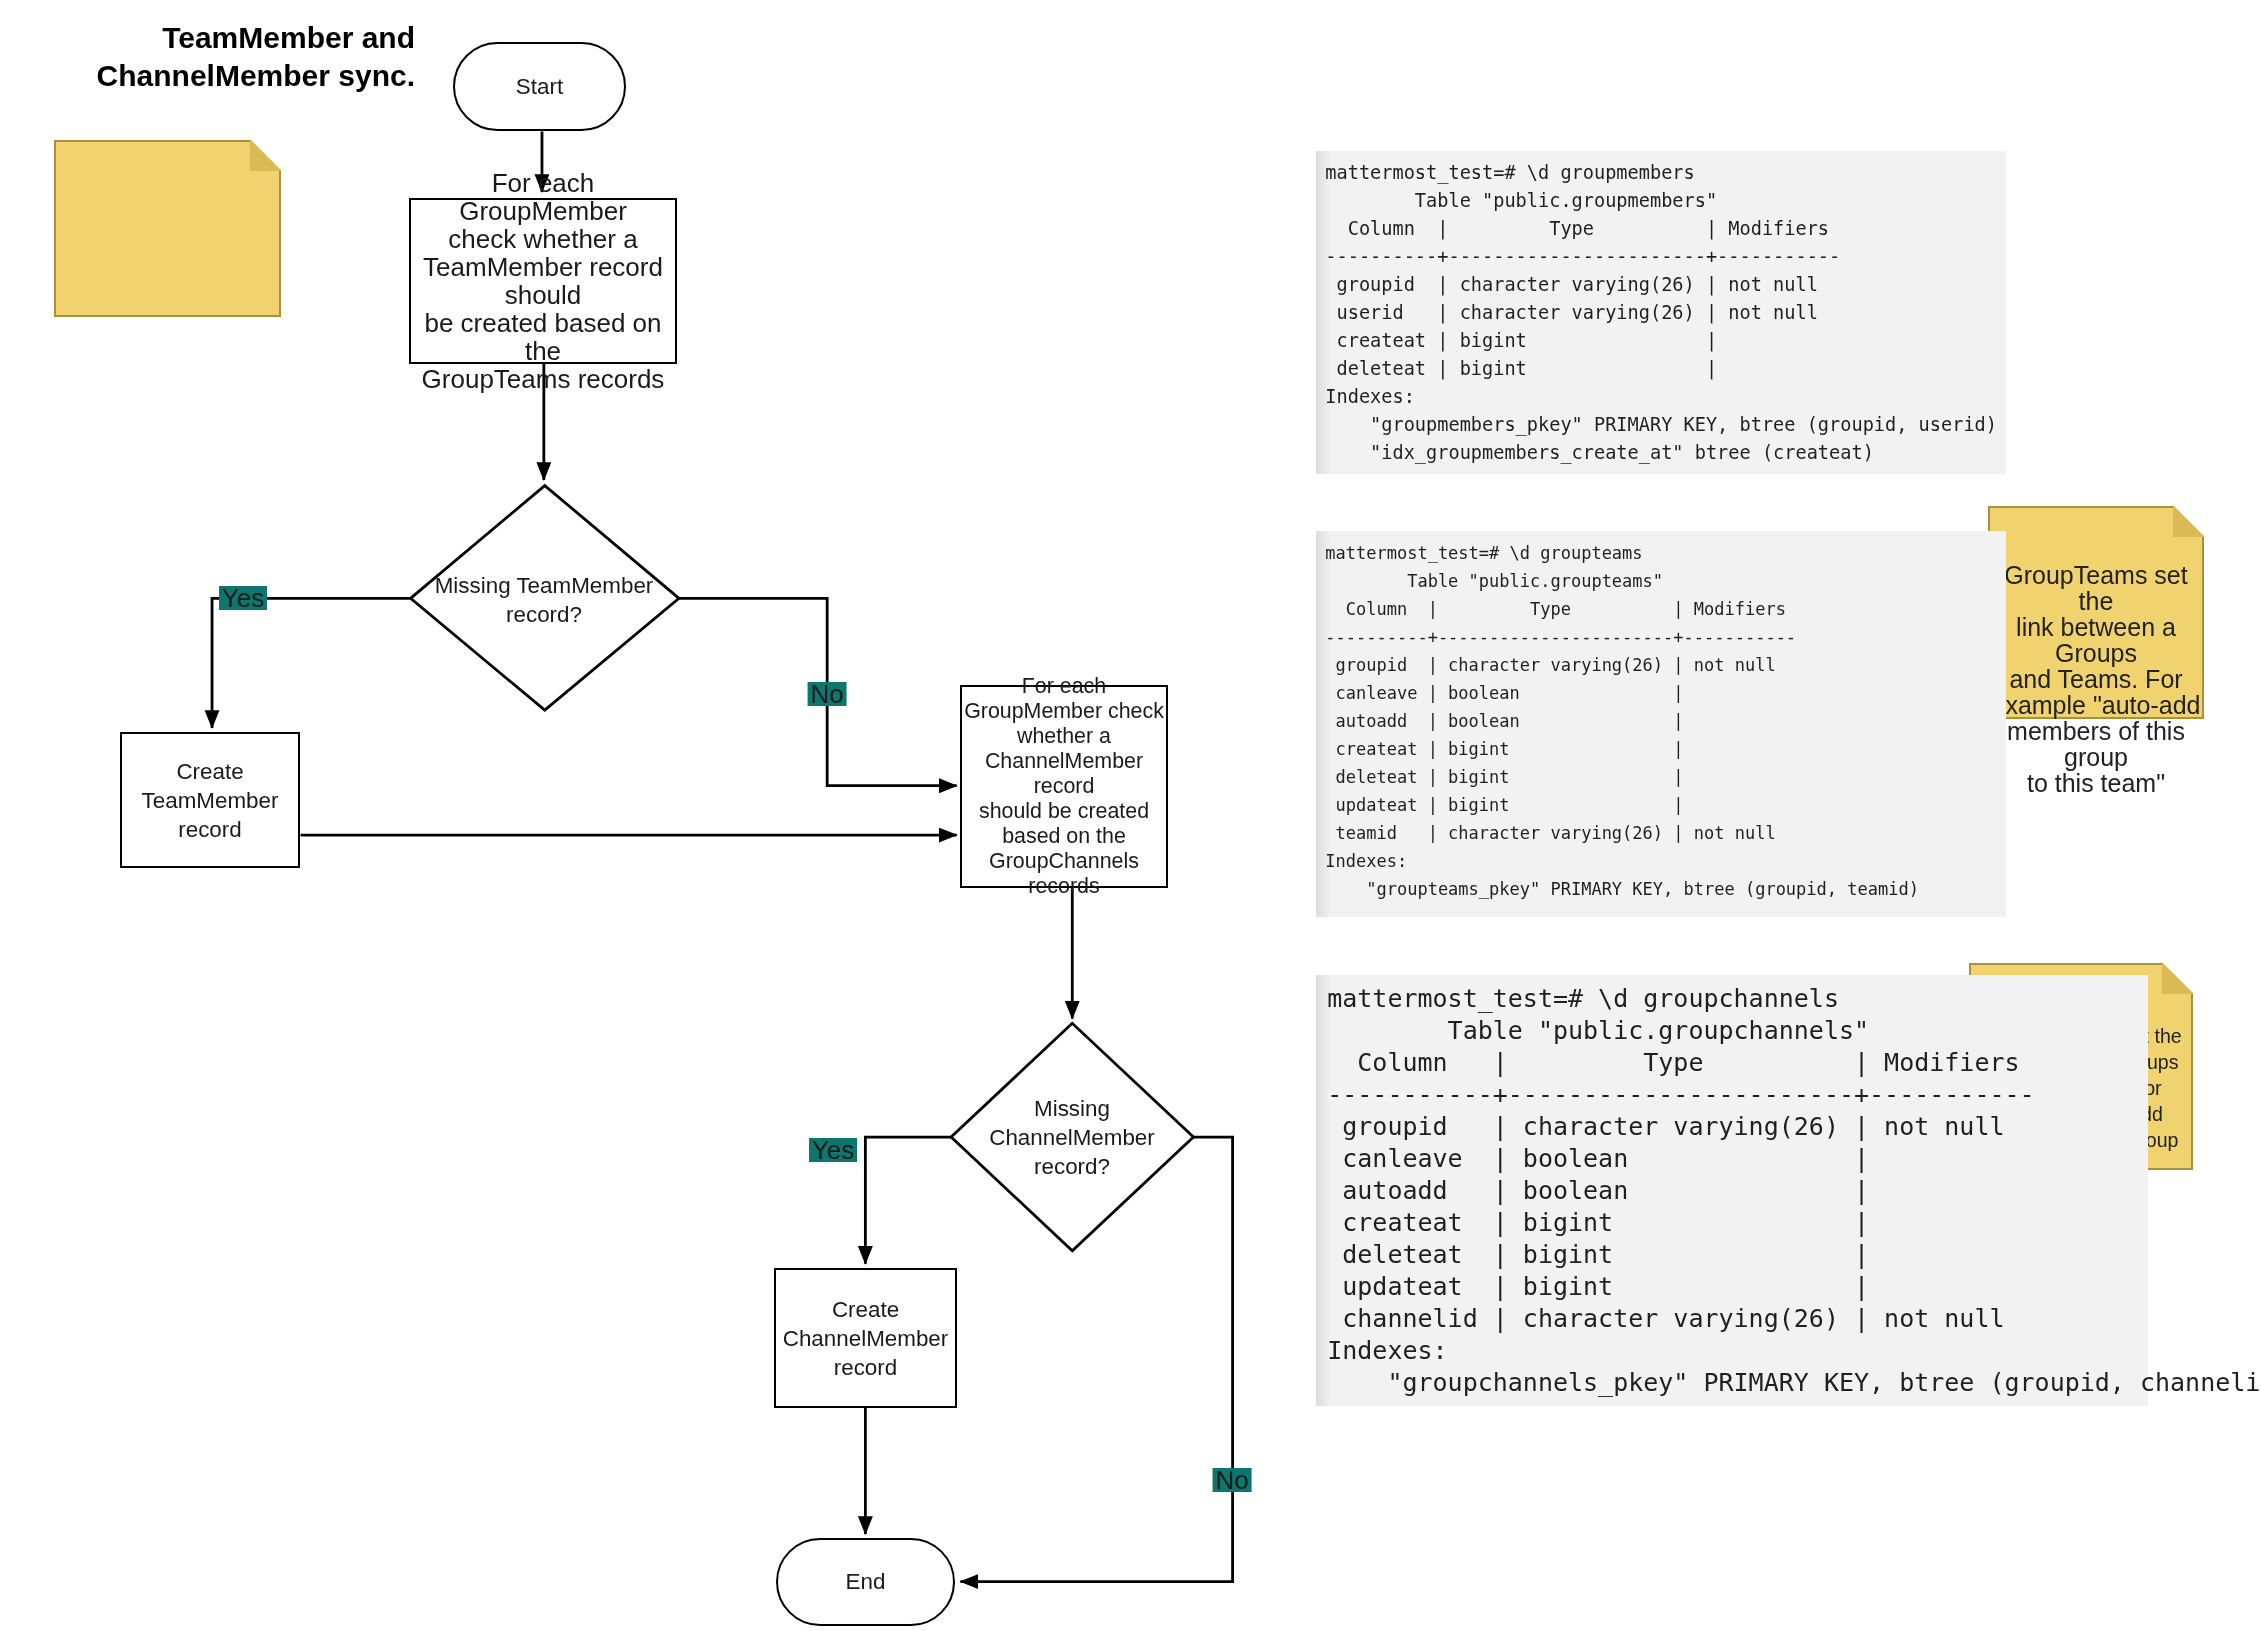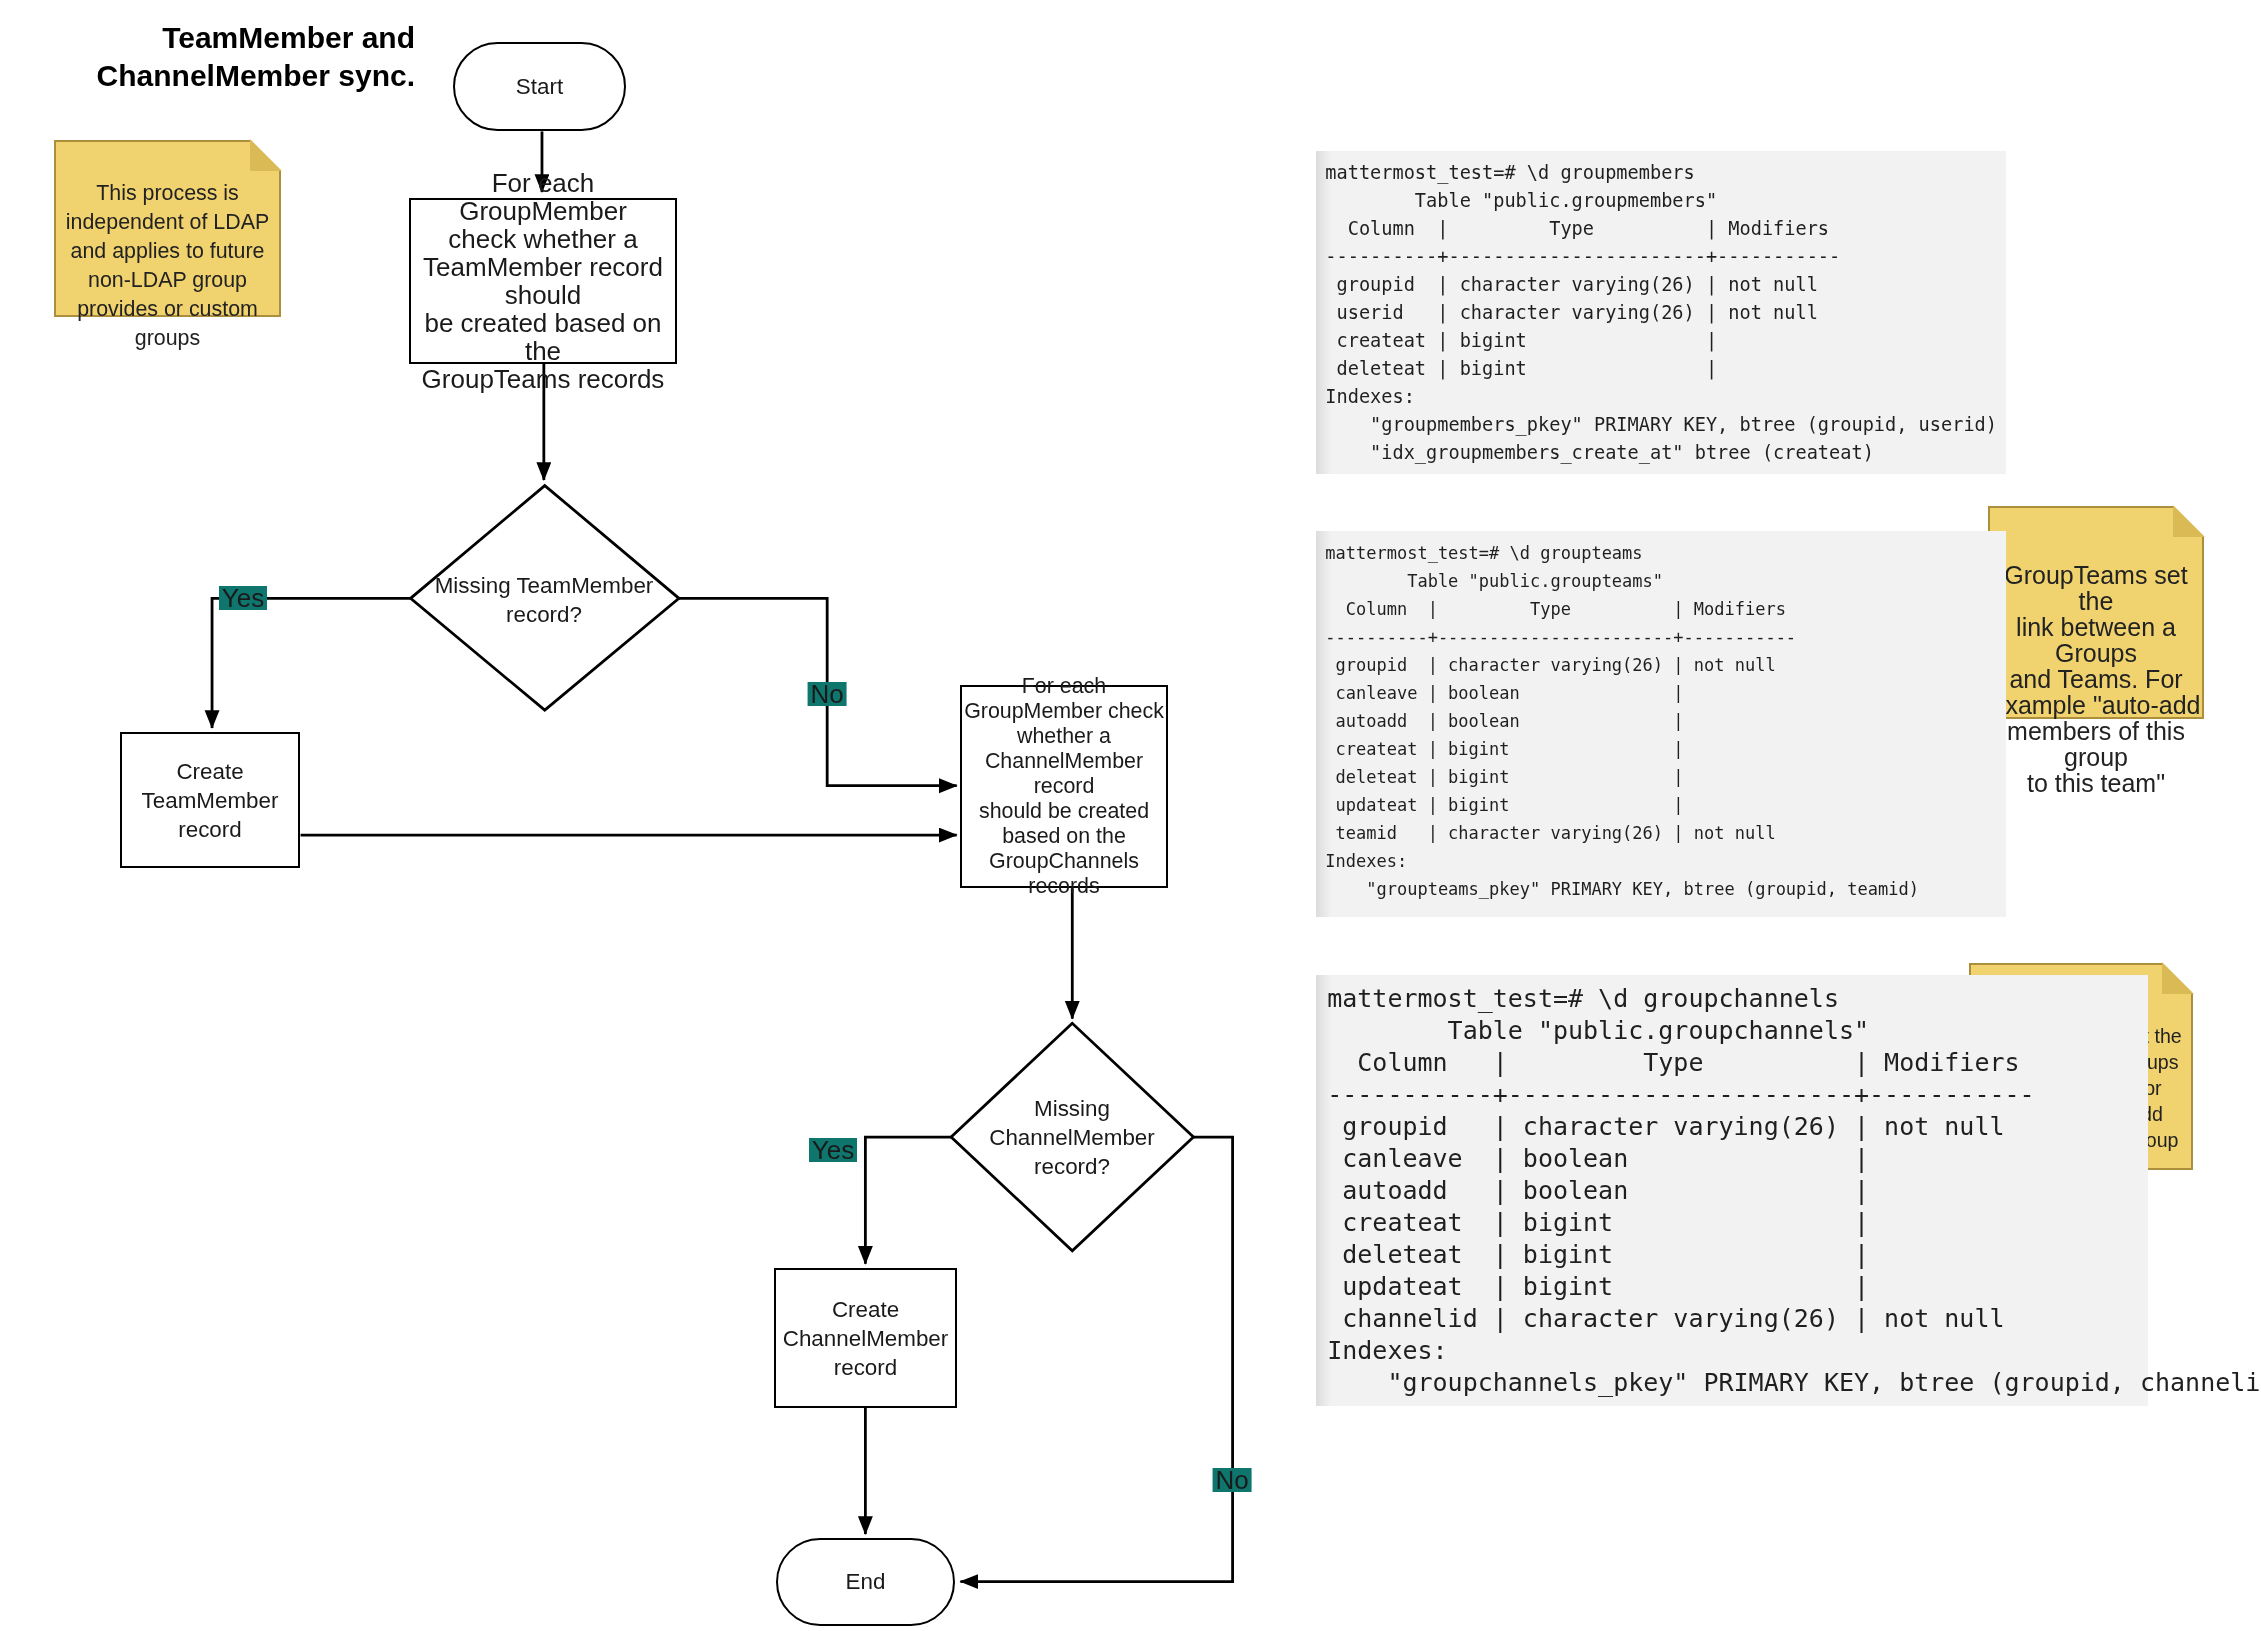--- a/index.html
+++ b/index.html
@@ -84,26 +84,20 @@
     <polyline points="1280,1220 1322,1220 1322,1697 1030,1697" marker-end="url(#arrow)"></polyline>
     <line x1="928" y1="1510" x2="928" y2="1646" marker-end="url(#arrow)"></line>
     <polygon class="diamond" points="584,521 440,642 584,762 728,642"></polygon>
     <polygon class="diamond" points="1150,1098 1020,1220 1150,1342 1280,1220"></polygon>
   </svg>
 
   <div id="title">TeamMember and
 ChannelMember sync.</div>
 
   <div class="note" id="note-ldap">
-    <span>This process is
-independent of LDAP
-and applies to future
-non-LDAP group
-provides or custom
-groups</span>
     <div class="fold"></div>
   </div>
   <div class="note" id="note-groupteams">
     <span>GroupTeams set the
 link between a Groups
 and Teams. For
 example "auto-add
 members of this group
 to this team"</span>
     <div class="fold"></div>

